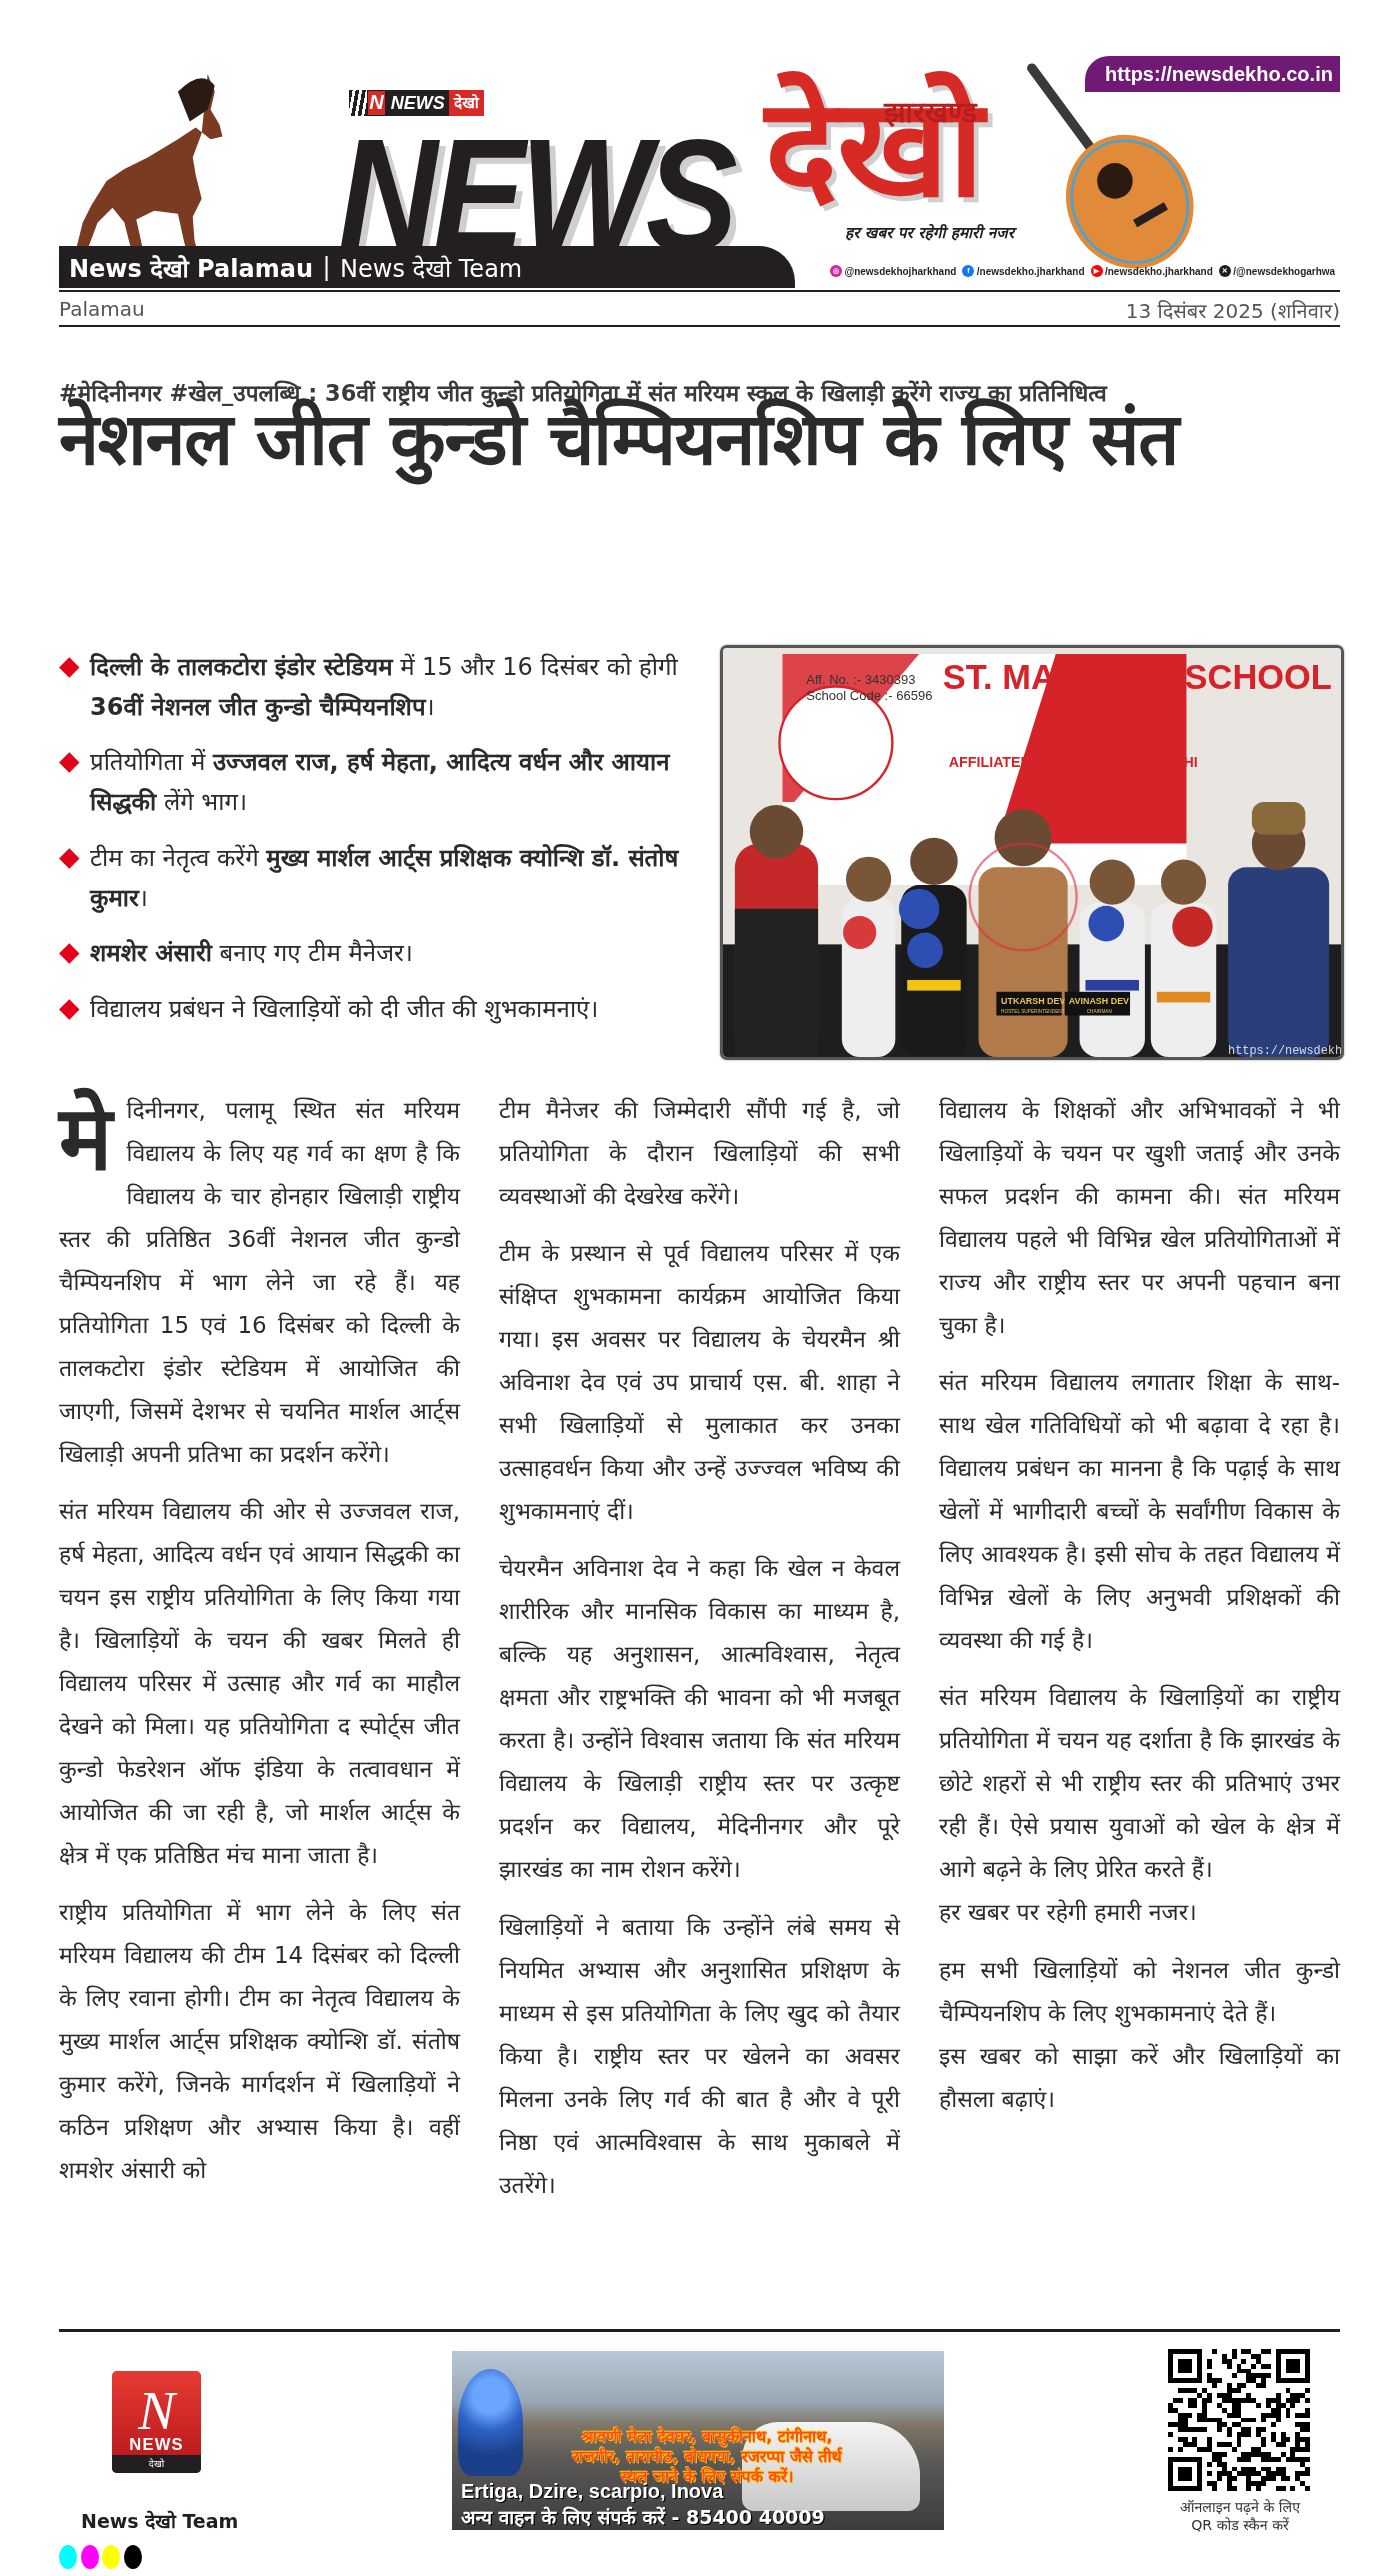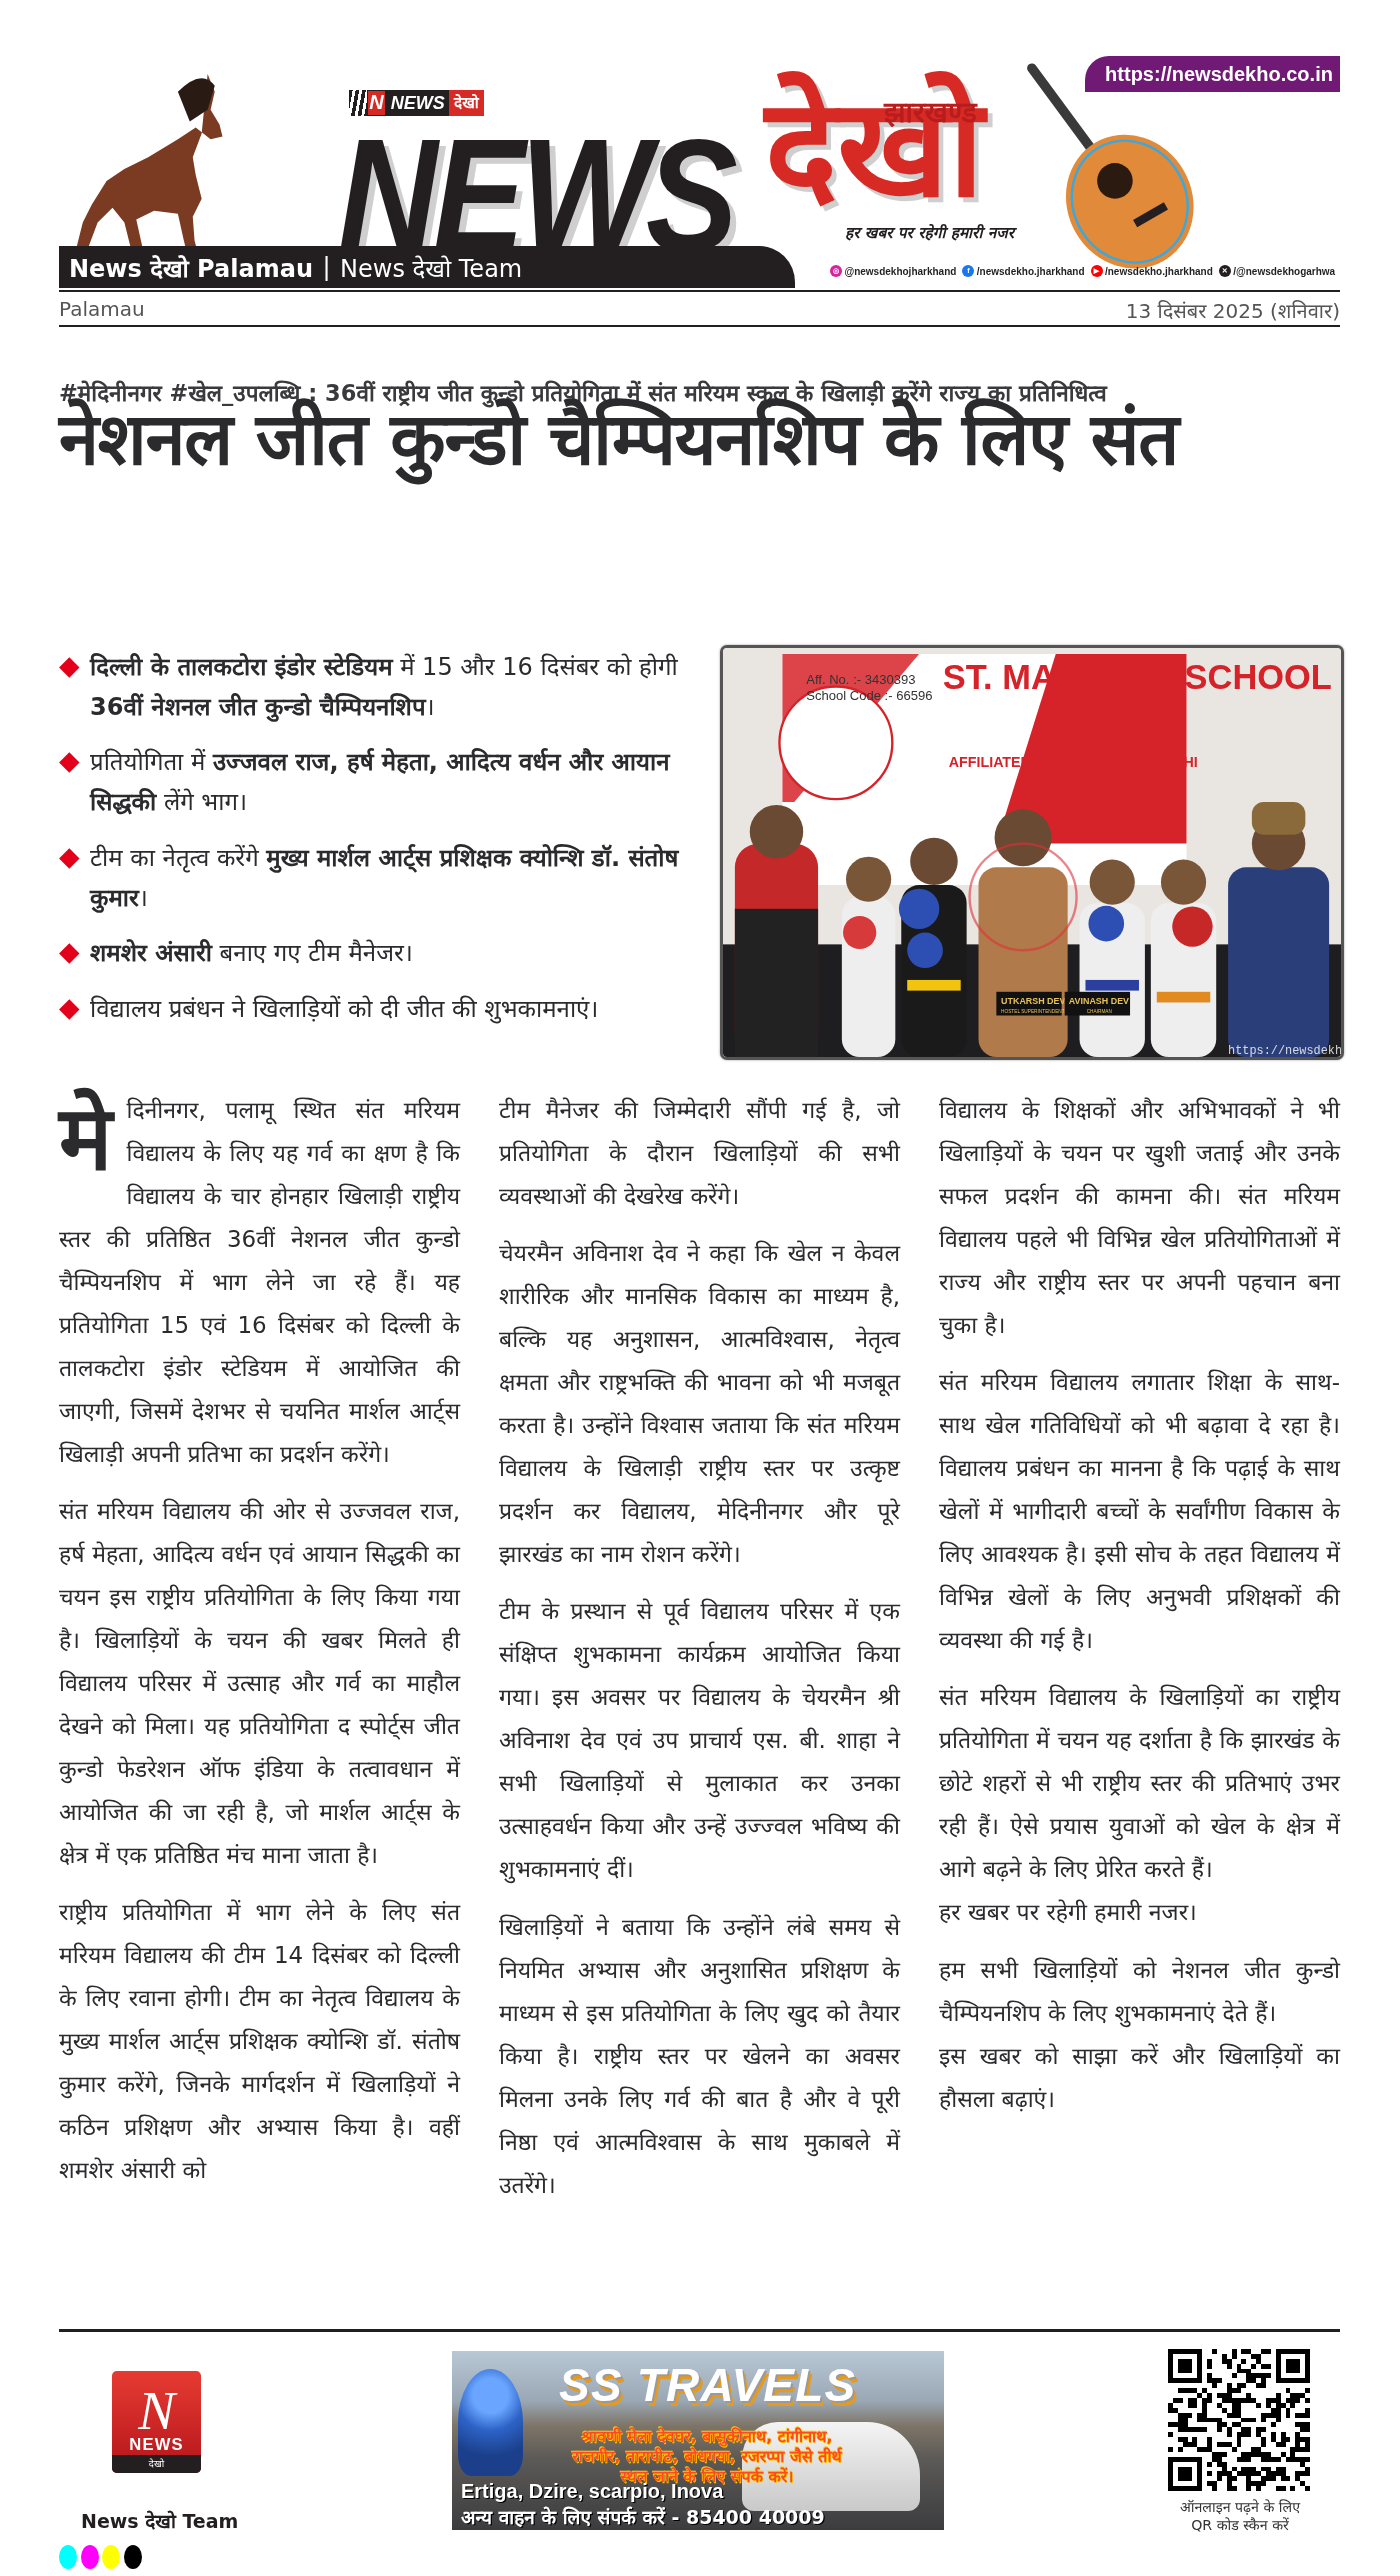--- a/index.html
+++ b/index.html
@@ -208,22 +208,22 @@
 </div>
 
 <div class="columns">
   <div class="col">
     <p><span class="dropcap">मे</span><span>दिनीनगर, पलामू स्थित संत मरियम विद्यालय के लिए यह गर्व का क्षण है कि विद्यालय के चार होनहार खिलाड़ी राष्ट्रीय स्तर की प्रतिष्ठित 36वीं नेशनल जीत कुन्डो चैम्पियनशिप में भाग लेने जा रहे हैं। यह प्रतियोगिता 15 एवं 16 दिसंबर को दिल्ली के तालकटोरा इंडोर स्टेडियम में आयोजित की जाएगी, जिसमें देशभर से चयनित मार्शल आर्ट्स खिलाड़ी अपनी प्रतिभा का प्रदर्शन करेंगे।</span></p>
     <p>संत मरियम विद्यालय की ओर से उज्जवल राज, हर्ष मेहता, आदित्य वर्धन एवं आयान सिद्धकी का चयन इस राष्ट्रीय प्रतियोगिता के लिए किया गया है। खिलाड़ियों के चयन की खबर मिलते ही विद्यालय परिसर में उत्साह और गर्व का माहौल देखने को मिला। यह प्रतियोगिता द स्पोर्ट्स जीत कुन्डो फेडरेशन ऑफ इंडिया के तत्वावधान में आयोजित की जा रही है, जो मार्शल आर्ट्स के क्षेत्र में एक प्रतिष्ठित मंच माना जाता है।</p>
     <p>राष्ट्रीय प्रतियोगिता में भाग लेने के लिए संत मरियम विद्यालय की टीम 14 दिसंबर को दिल्ली के लिए रवाना होगी। टीम का नेतृत्व विद्यालय के मुख्य मार्शल आर्ट्स प्रशिक्षक क्योन्शि डॉ. संतोष कुमार करेंगे, जिनके मार्गदर्शन में खिलाड़ियों ने कठिन प्रशिक्षण और अभ्यास किया है। वहीं शमशेर अंसारी को</p>
   </div>
   <div class="col">
     <p>टीम मैनेजर की जिम्मेदारी सौंपी गई है, जो प्रतियोगिता के दौरान खिलाड़ियों की सभी व्यवस्थाओं की देखरेख करेंगे।</p>
+    <p>टीम के प्रस्थान से पूर्व विद्यालय परिसर में एक संक्षिप्त शुभकामना कार्यक्रम आयोजित किया गया। इस अवसर पर विद्यालय के चेयरमैन श्री अविनाश देव एवं उप प्राचार्य एस. बी. शाहा ने सभी खिलाड़ियों से मुलाकात कर उनका उत्साहवर्धन किया और उन्हें उज्ज्वल भविष्य की शुभकामनाएं दीं।</p>
     <p>चेयरमैन अविनाश देव ने कहा कि खेल न केवल शारीरिक और मानसिक विकास का माध्यम है, बल्कि यह अनुशासन, आत्मविश्वास, नेतृत्व क्षमता और राष्ट्रभक्ति की भावना को भी मजबूत करता है। उन्होंने विश्वास जताया कि संत मरियम विद्यालय के खिलाड़ी राष्ट्रीय स्तर पर उत्कृष्ट प्रदर्शन कर विद्यालय, मेदिनीनगर और पूरे झारखंड का नाम रोशन करेंगे।</p>
-    <p>टीम के प्रस्थान से पूर्व विद्यालय परिसर में एक संक्षिप्त शुभकामना कार्यक्रम आयोजित किया गया। इस अवसर पर विद्यालय के चेयरमैन श्री अविनाश देव एवं उप प्राचार्य एस. बी. शाहा ने सभी खिलाड़ियों से मुलाकात कर उनका उत्साहवर्धन किया और उन्हें उज्ज्वल भविष्य की शुभकामनाएं दीं।</p>
     <p>खिलाड़ियों ने बताया कि उन्होंने लंबे समय से नियमित अभ्यास और अनुशासित प्रशिक्षण के माध्यम से इस प्रतियोगिता के लिए खुद को तैयार किया है। राष्ट्रीय स्तर पर खेलने का अवसर मिलना उनके लिए गर्व की बात है और वे पूरी निष्ठा एवं आत्मविश्वास के साथ मुकाबले में उतरेंगे।</p>
   </div>
   <div class="col">
     <p>विद्यालय के शिक्षकों और अभिभावकों ने भी खिलाड़ियों के चयन पर खुशी जताई और उनके सफल प्रदर्शन की कामना की। संत मरियम विद्यालय पहले भी विभिन्न खेल प्रतियोगिताओं में राज्य और राष्ट्रीय स्तर पर अपनी पहचान बना चुका है।</p>
     <p>संत मरियम विद्यालय लगातार शिक्षा के साथ-साथ खेल गतिविधियों को भी बढ़ावा दे रहा है। विद्यालय प्रबंधन का मानना है कि पढ़ाई के साथ खेलों में भागीदारी बच्चों के सर्वांगीण विकास के लिए आवश्यक है। इसी सोच के तहत विद्यालय में विभिन्न खेलों के लिए अनुभवी प्रशिक्षकों की व्यवस्था की गई है।</p>
     <p class="tight">संत मरियम विद्यालय के खिलाड़ियों का राष्ट्रीय प्रतियोगिता में चयन यह दर्शाता है कि झारखंड के छोटे शहरों से भी राष्ट्रीय स्तर की प्रतिभाएं उभर रही हैं। ऐसे प्रयास युवाओं को खेल के क्षेत्र में आगे बढ़ने के लिए प्रेरित करते हैं।</p>
     <p>हर खबर पर रहेगी हमारी नजर।</p>
     <p class="tight">हम सभी खिलाड़ियों को नेशनल जीत कुन्डो चैम्पियनशिप के लिए शुभकामनाएं देते हैं।</p>
     <p>इस खबर को साझा करें और खिलाड़ियों का हौसला बढ़ाएं।</p>
   </div>
@@ -234,21 +234,20 @@
 <div class="foot-logo">
   <div class="n">N</div>
   <div class="lbl">NEWS</div>
   <div class="bot">देखो</div>
 </div>
 <div class="foot-team">News देखो Team</div>
 
 <div class="ad">
   <div class="deity"></div>
   <div class="car"></div>
-  <div class="title">SS TRAVELS</div>
   <div class="lines">
     <div>श्रावणी मेला देवघर, बासुकीनाथ, टांगीनाथ,</div>
     <div>राजगीर, तारापीठ, बोधगया, रजरप्पा जैसे तीर्थ</div>
     <div>स्थल जाने के लिए संपर्क करें।</div>
   </div>
   <div class="cars">Ertiga, Dzire, scarpio, Inova</div>
   <div class="contact">अन्य वाहन के लिए संपर्क करें - 85400 40009</div>
 </div>
 
 <svg class="qr" id="qr" viewBox="0 0 29 29" shape-rendering="crispEdges">

